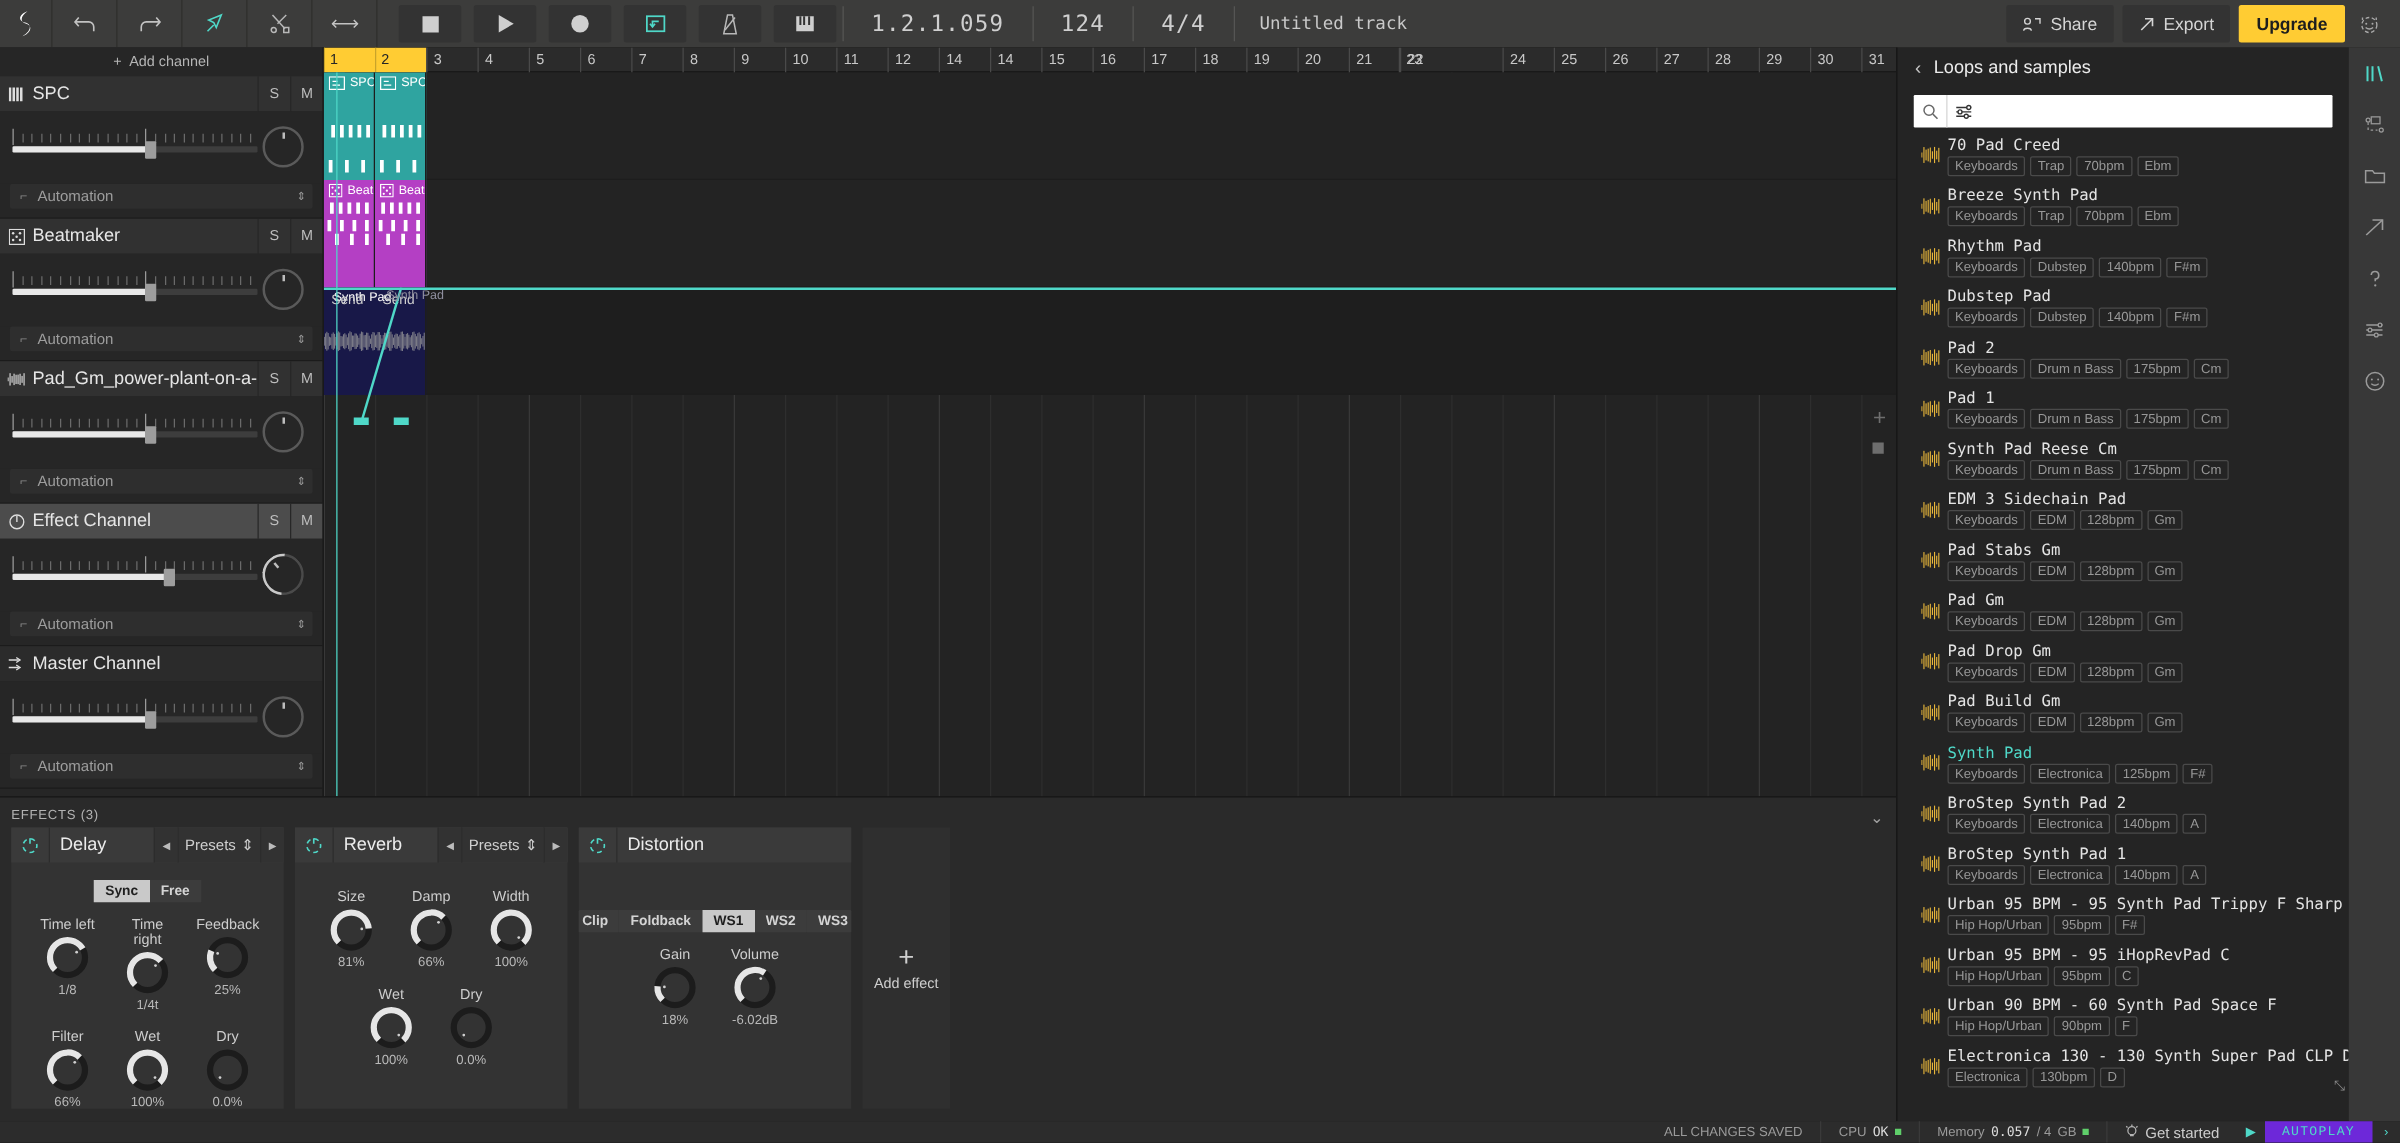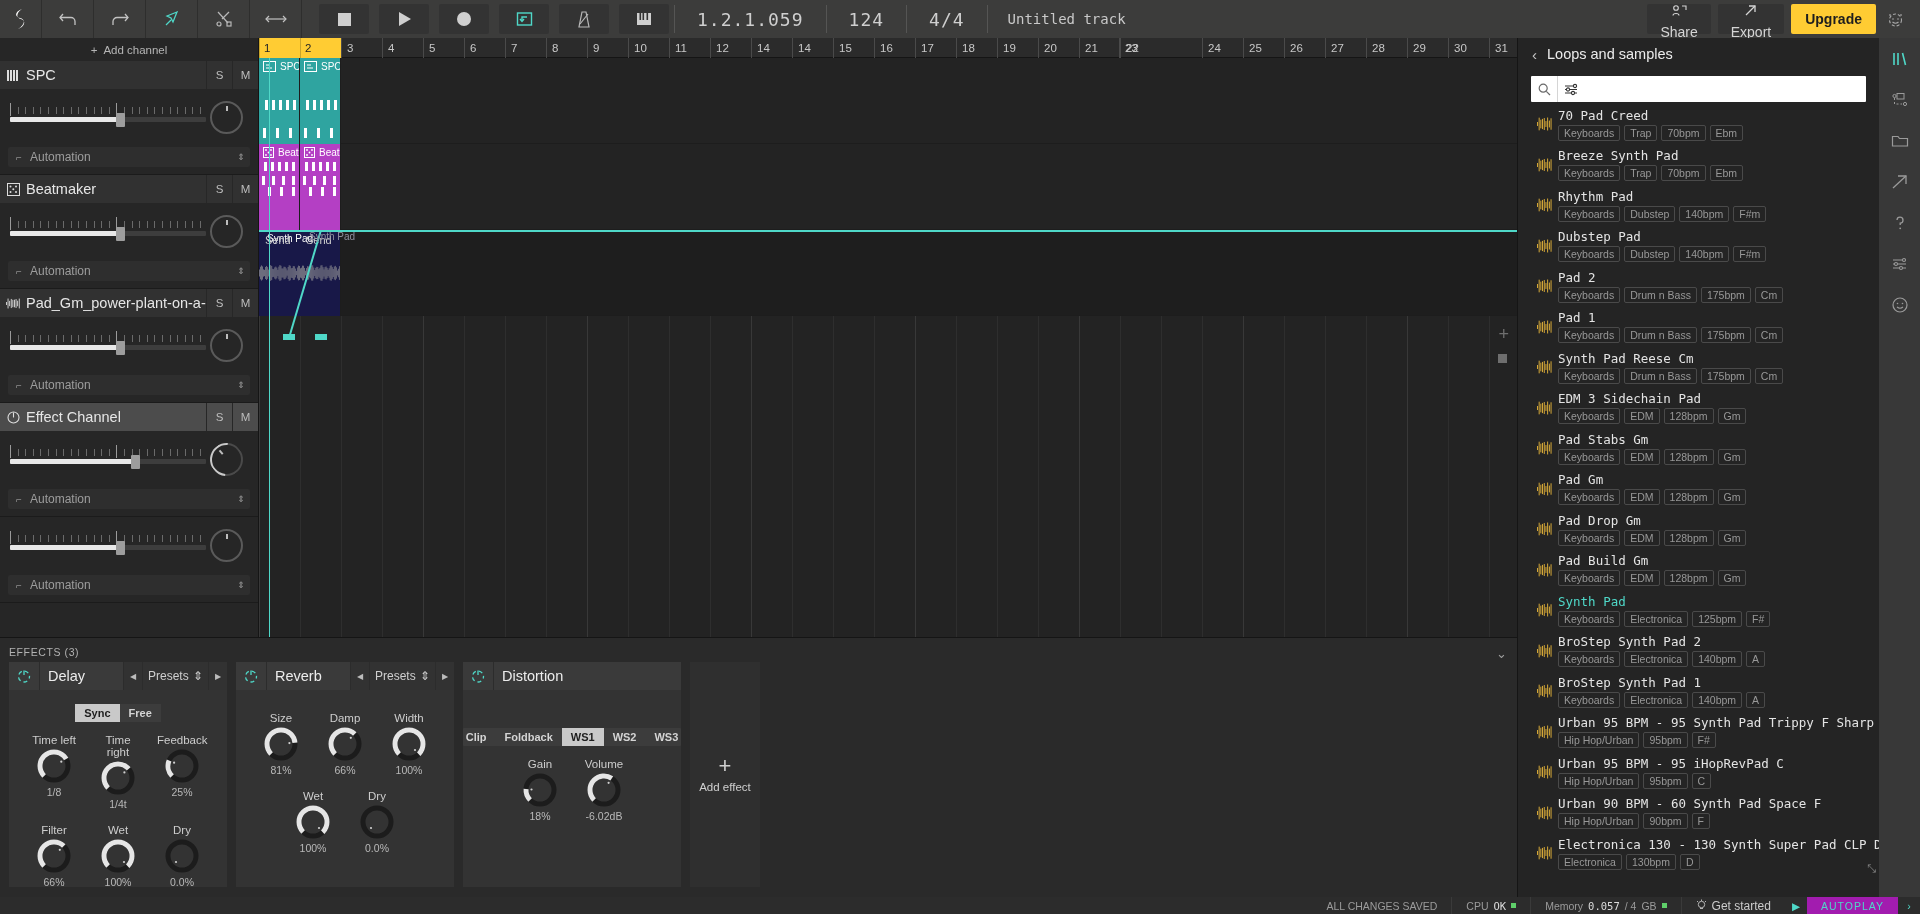--- a/index.html
+++ b/index.html
@@ -20,21 +20,21 @@
     display:flex; align-items:center; justify-content:center; }
   .tb-sep { width:1px; background:#555554; margin:5px 0; }
   .tb-read { display:flex; align-items:center; padding:0 22px;
     font-family:"DejaVu Sans Mono", monospace; font-size:18px; color:#cfcfcf;
     letter-spacing:1px; white-space:nowrap; }
   .tb-title { display:flex; align-items:center; padding:0 20px;
     font-family:"DejaVu Sans Mono", monospace; font-size:14px; color:#c9c9c9; }
   .tb-right { margin-left:auto; display:flex; align-items:center; padding-right:6px; }
   .tb-act { height:30px; background:#333333; border-radius:2px; display:flex;
     align-items:center; gap:7px; padding:0 13px; margin-left:7px; font-size:14px;
-    color:#d5d5d5; cursor:pointer;flex-direction:column; }
+    color:#d5d5d5; cursor:pointer; }
   .tb-upg { height:30px; background:#ffcc33; color:#1e1e1e; border-radius:2px;
     display:flex; align-items:center; padding:0 14px; margin-left:7px;
     font-size:14px; font-weight:bold; cursor:pointer; }
   .tb-face { width:38px; display:flex; align-items:center; justify-content:center;
     cursor:pointer; }
   svg { display:block; }
 
   
   .chanpanel { position:absolute; left:0; top:38px; width:259px; height:600px;
     background:#262626; border-right:1px solid #151515; overflow:hidden; }
@@ -182,23 +182,23 @@
 
   
   .status { position:absolute; left:0; bottom:0; width:1920px; height:17px;
     background:#2c2c2c; display:flex; align-items:center;
     justify-content:flex-end; font-size:10.5px; color:#9b9b9b; }
   .st-cell { padding:0 14px; display:flex; align-items:center; gap:5px;
     height:17px; border-left:1px solid #3a3a3a; }
   .st-cell.nb { border-left:0; }
   .dot { width:5px; height:5px; background:#5fcf6a; display:inline-block; }
   .mono { font-family:"DejaVu Sans Mono", monospace; color:#dcdcdc; }
-  .autoplay { background:#a21caf; color:#4fd8c8; padding:0 14px;
+  .autoplay { background:#6d28d9; color:#4fd8c8; padding:0 14px;
     font-size:10.5px; letter-spacing:1px; height:17px; display:flex;
-    align-items:center; font-family:Liberation Sans, sans-serif; cursor:pointer; }
+    align-items:center; font-family:Liberation Mono, monospace; cursor:pointer; }
   .ap-arrow { width:22px; height:17px; display:flex; align-items:center;
     justify-content:center; color:#4fd8c8; cursor:pointer; }
 </style>
 </head>
 <body>
 
 <div class="toolbar">
   <div class="tb-logo">
     <svg width="17" height="22" viewBox="0 0 17 22">
         <path d="M10 1 C2 4 3 9 8 10 C13 11 14 16 6 21 C12 19 15 13 9 11 C4 10 4 5 10 1 Z" fill="#fff"></path>
@@ -568,20 +568,30 @@
             <div class="nub"></div>
           </div>
   </div>
     <div class="autorow">
     <div class="ai">⌐</div>
     <div class="al">Automation</div>
     <div class="ac">⇕</div>
         </div>
   </div>
       <div class="chan">
+  <div class="master-head">
+    <div class="chan-ico">
+            <svg width="14" height="12" viewBox="0 0 14 12">
+              <path d="M1 3 H9 M1 9 H9" stroke="#ddd" stroke-width="1.1"></path>
+              <path d="M7 1 L10 3 L7 5" stroke="#ddd" stroke-width="1.1" fill="none"></path>
+              <path d="M7 7 L10 9 L7 11" stroke="#ddd" stroke-width="1.1" fill="none"></path>
+            </svg>
+          </div>
+    <div class="chan-name">Master Channel</div>
+  </div>
   <div class="chan-body">
     <div class="fader-wrap">
       <div class="ticks">
               <i class="maj" style="left:0px"></i>
               <i class="" style="left:7.6px"></i>
               <i class="" style="left:15.2px"></i>
               <i class="" style="left:22.799999999999997px"></i>
               <i class="" style="left:30.4px"></i>
               <i class="" style="left:38px"></i>
               <i class="" style="left:45.599999999999994px"></i>

